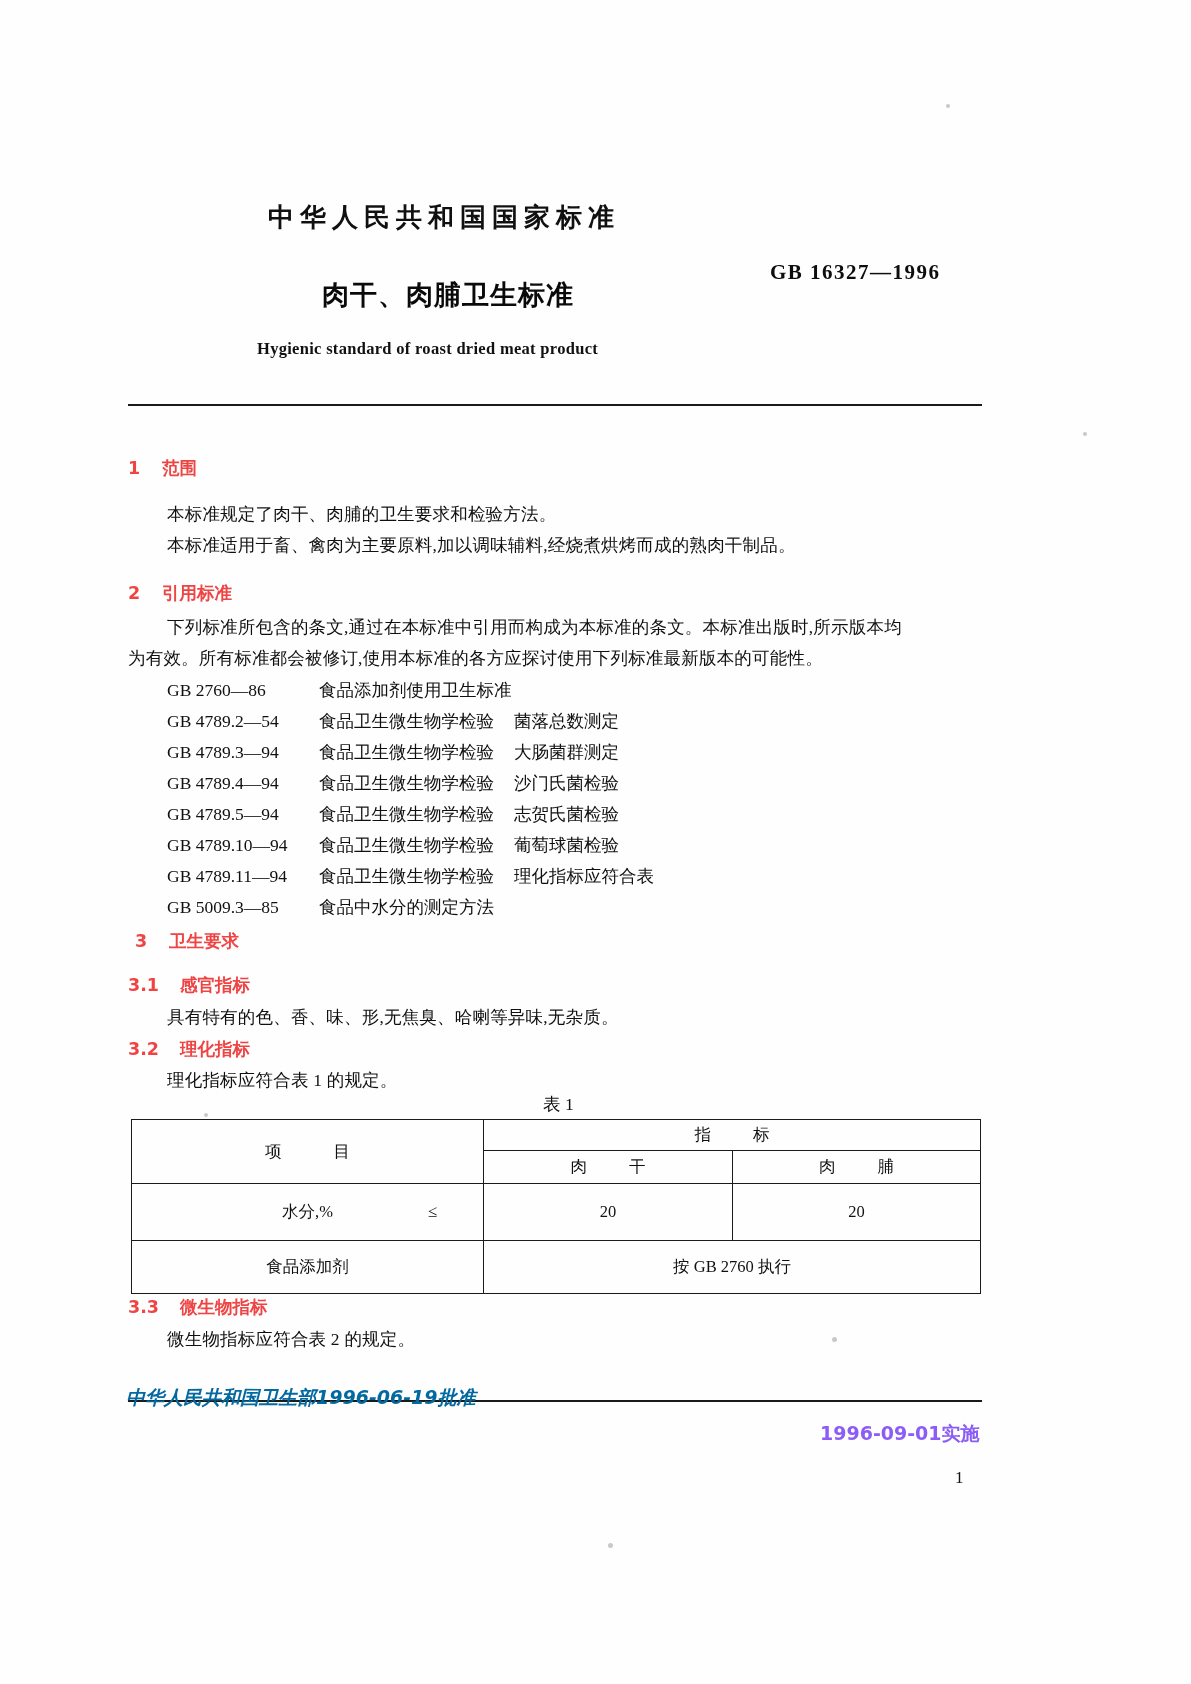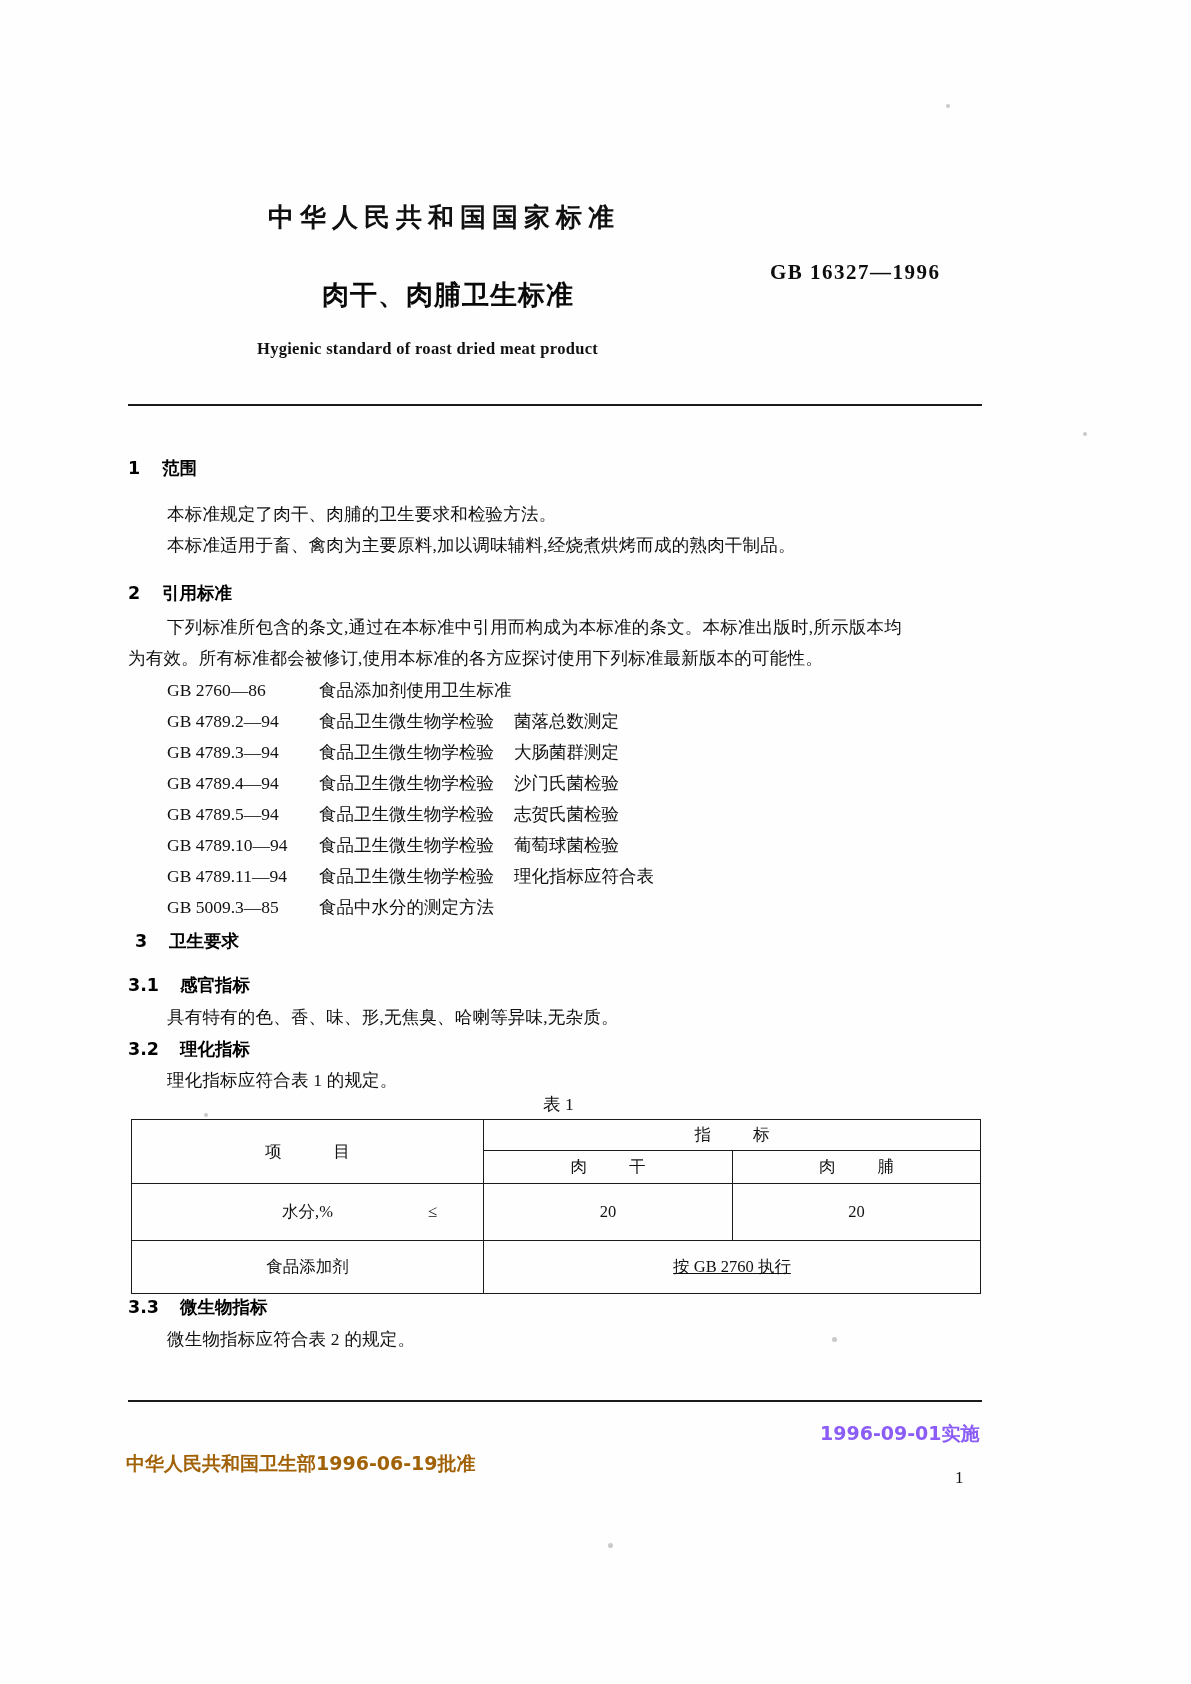--- a/index.html
+++ b/index.html
@@ -88,21 +88,21 @@
     position: absolute;
     left: 0;
     top: 0;
     width: 1191px;
   }
   .sec-head {
     position: absolute;
     font-family: "DejaVu Sans", "Liberation Sans", sans-serif;
     font-size: 17.5px;
     font-weight: 700;
-    color: #000000;
+    color: #ef4444;
     white-space: nowrap;
   }
   .sec-num {
     display: inline-block;
     min-width: 34px;
     font-family: "DejaVu Sans", "Liberation Sans", sans-serif;
   }
   .para {
     position: absolute;
     font-family: "Liberation Serif", "DejaVu Serif", serif;
@@ -183,41 +183,41 @@
     right: 46px;
     top: 50%;
     transform: translateY(-50%);
     font-size: 17px;
   }
   .cell-val {
     height: 56px;
   }
   .cell-span {
     height: 52px;
-    text-decoration: underline;
   }
 
   
   .rule-bottom {
     position: absolute;
     left: 128px;
     top: 1400px;
     width: 854px;
     height: 2px;
     background: #1a1a1a;
   }
   .footer-left {
     position: absolute;
     left: 126px;
-    top: 1451px;
+    top: 1385px;
     font-family: "DejaVu Sans", "Liberation Sans", sans-serif;
     font-size: 19px;
     font-weight: 700;
-    color: #a16207;
-    white-space: nowrap;
+    color: #0369a1;
+    white-space: nowrap;
+    font-style: italic;
   }
   .footer-right {
     position: absolute;
     left: 820px;
     top: 1421px;
     font-family: "DejaVu Sans", "Liberation Sans", sans-serif;
     font-size: 19px;
     font-weight: 700;
     color: #8b5cf6;
     white-space: nowrap;
@@ -260,21 +260,21 @@
     <div class="sec-head" style="left:128px; top:581px;">
       <span class="sec-num">2</span><span>引用标准</span>
     </div>
     <div class="para" style="left:167px; top:615px;">下列标准所包含的条文,通过在本标准中引用而构成为本标准的条文。本标准出版时,所示版本均</div>
     <div class="para" style="left:128px; top:646px;">为有效。所有标准都会被修订,使用本标准的各方应探讨使用下列标准最新版本的可能性。</div>
 
     <div class="ref-item" style="left:167px; top:678px;">
       <span class="ref-code">GB 2760—86</span><span class="ref-name">食品添加剂使用卫生标准</span><span class="ref-detail"></span>
     </div>
     <div class="ref-item" style="left:167px; top:709px;">
-      <span class="ref-code">GB 4789.2—94</span><span class="ref-name">食品卫生微生物学检验</span><span class="ref-detail">菌落总数测定</span>
+      <span class="ref-code">GB 4789.2—54</span><span class="ref-name">食品卫生微生物学检验</span><span class="ref-detail">菌落总数测定</span>
     </div>
     <div class="ref-item" style="left:167px; top:740px;">
       <span class="ref-code">GB 4789.3—94</span><span class="ref-name">食品卫生微生物学检验</span><span class="ref-detail">大肠菌群测定</span>
     </div>
     <div class="ref-item" style="left:167px; top:771px;">
       <span class="ref-code">GB 4789.4—94</span><span class="ref-name">食品卫生微生物学检验</span><span class="ref-detail">沙门氏菌检验</span>
     </div>
     <div class="ref-item" style="left:167px; top:802px;">
       <span class="ref-code">GB 4789.5—94</span><span class="ref-name">食品卫生微生物学检验</span><span class="ref-detail">志贺氏菌检验</span>
     </div>

